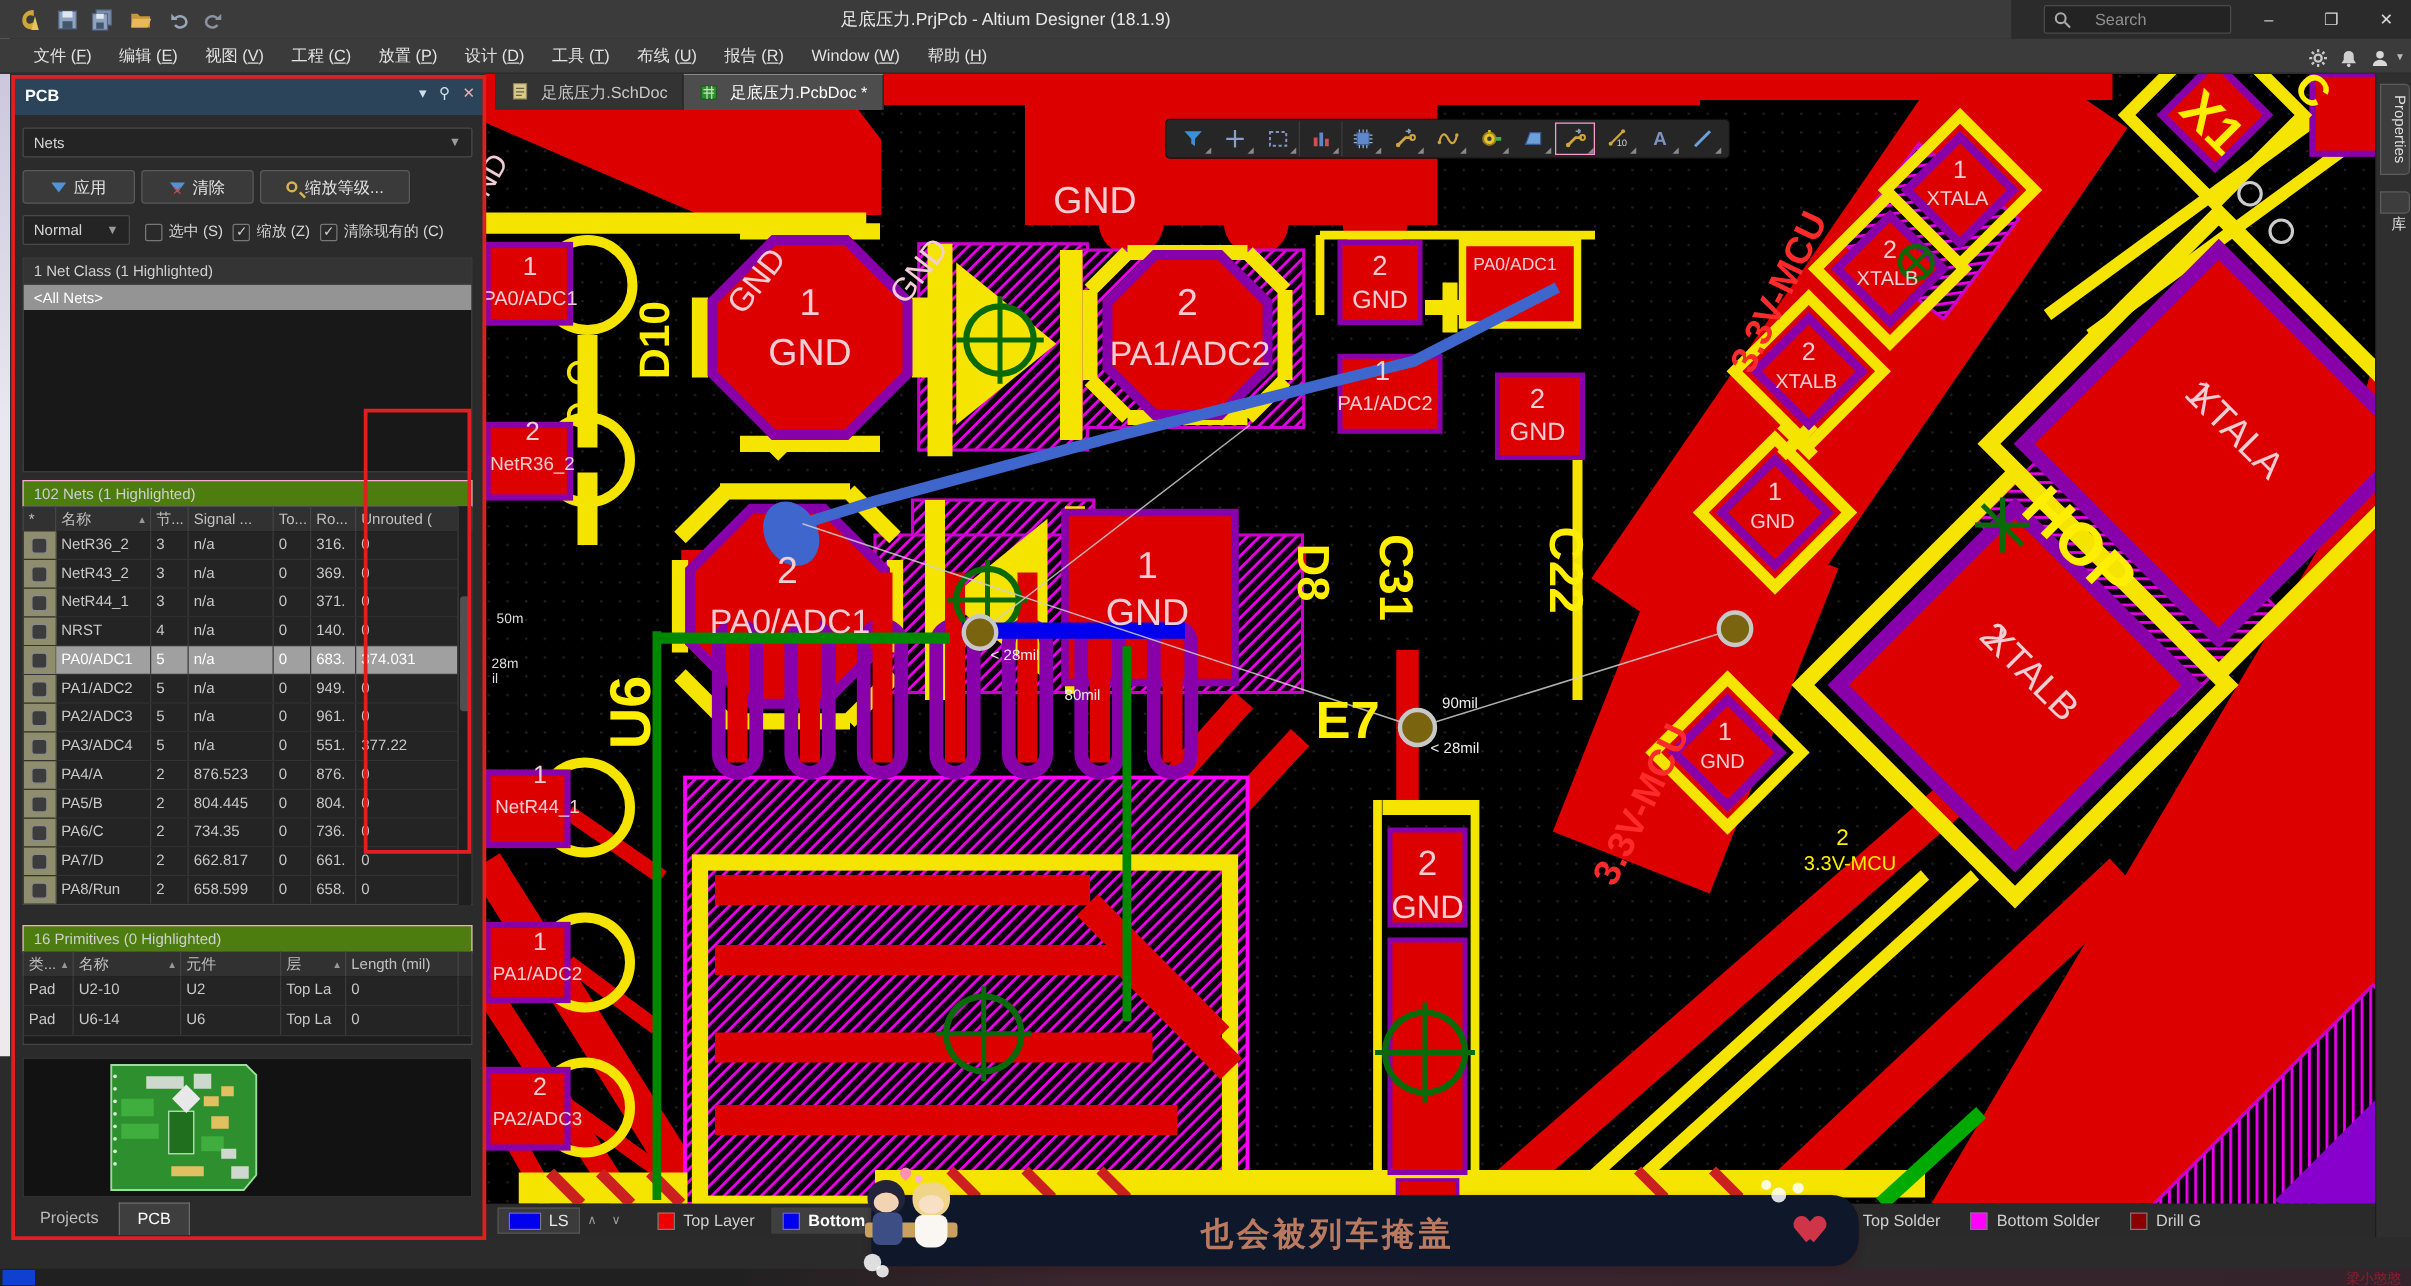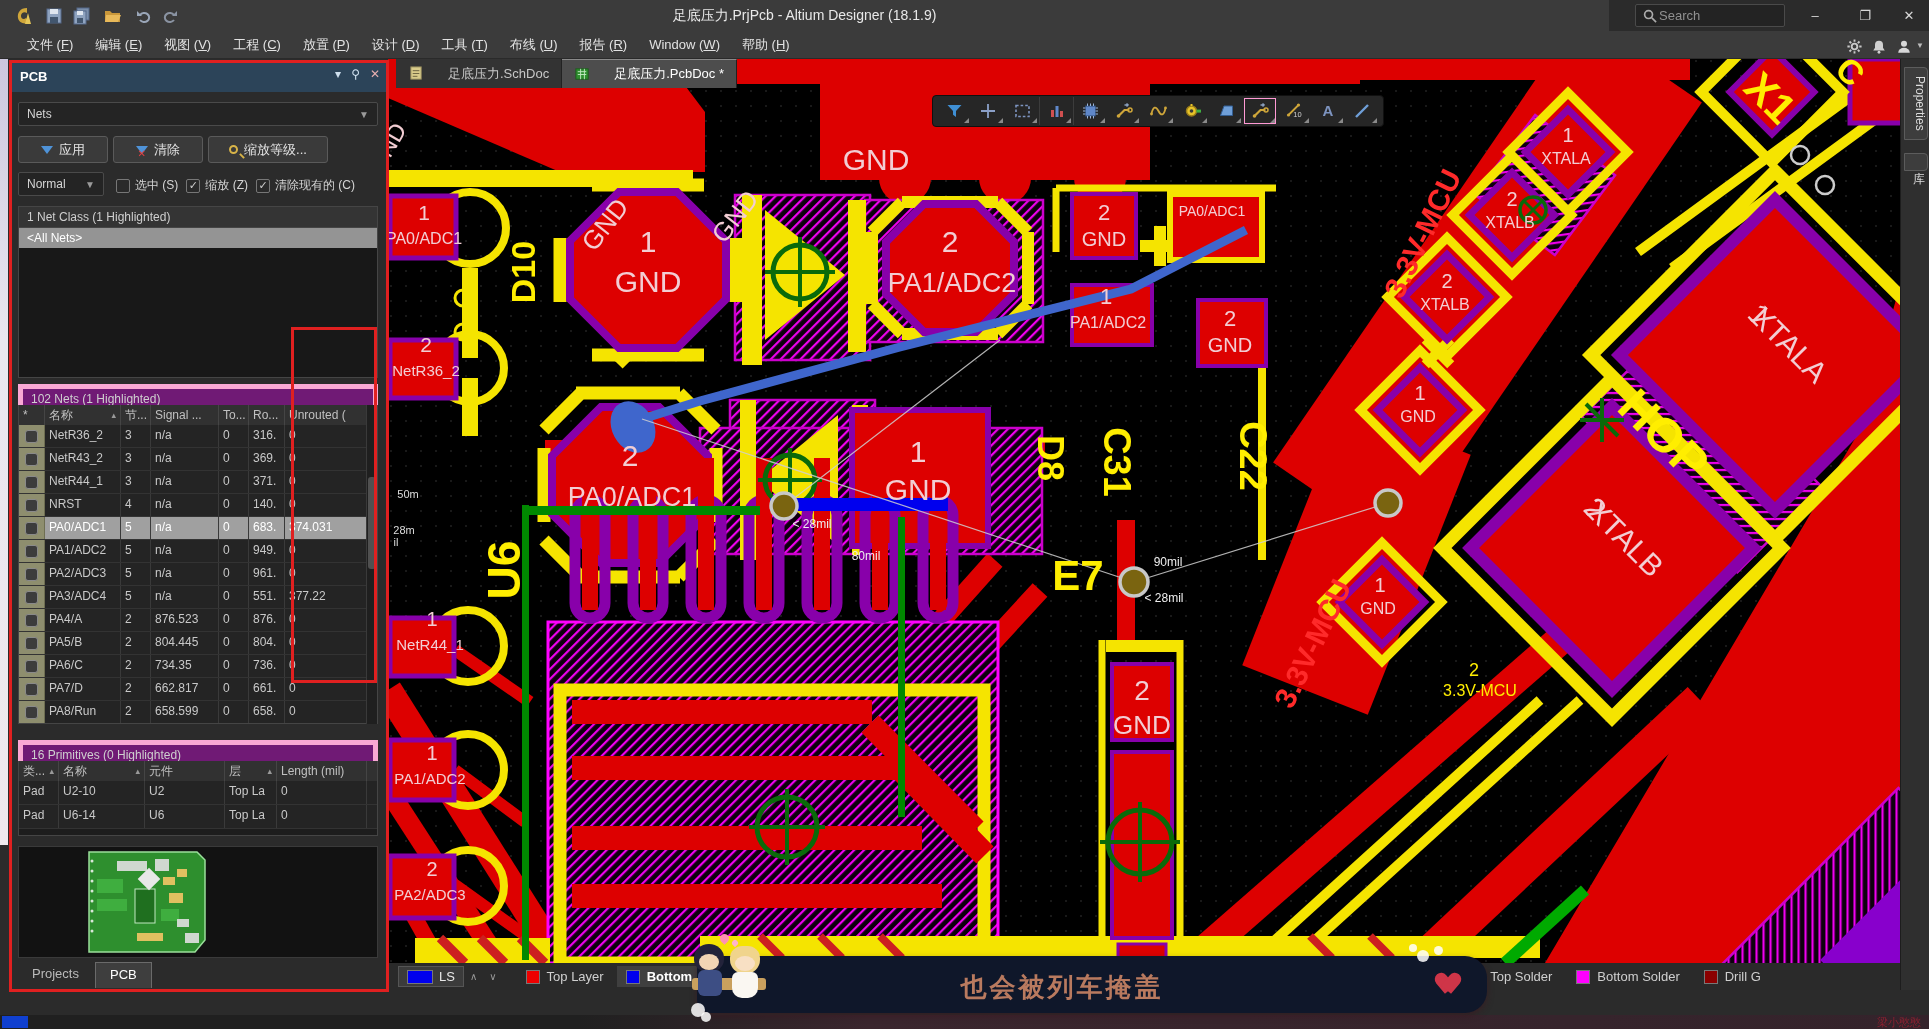--- a/index.html
+++ b/index.html
@@ -3,21 +3,21 @@
 <meta charset="utf-8">
 <style>
   html,body{margin:0;padding:0;background:#111;}
   *{box-sizing:border-box;font-family:"Liberation Sans","DejaVu Sans",sans-serif;}
   .app{position:relative;width:1929px;height:1029px;background:#2b2b2b;overflow:hidden;color:#ccc;}
   
   .titlebar{position:absolute;left:0;top:0;width:1609px;height:31px;background:#3b3b3b;z-index:4;}
   .apptitle{position:absolute;left:0;right:0;top:7px;text-align:center;font-size:14px;color:#e8e8e8;}
   .tbtn{position:absolute;top:5px;width:24px;height:22px;display:flex;align-items:center;justify-content:center;}
   .winbtn{position:absolute;top:0;width:40px;height:31px;color:#d8d8d8;font-size:13px;display:flex;align-items:center;justify-content:center;}
-  .searchbox{position:absolute;left:1635px;top:4px;width:150px;height:23px;background:#232323;border:1px solid #4a4a4a;border-radius:2px;display:flex;align-items:center;gap:2px;padding:0 6px;color:#909090;font-size:13px;}
+  .searchbox{position:absolute;left:1635px;top:4px;width:150px;height:23px;background:#232323;border:1px solid #4a4a4a;border-radius:2px;display:flex;align-items:center;gap:19px;padding:0 6px;color:#909090;font-size:13px;}
   .menubar{position:absolute;left:0;top:31px;width:1929px;height:28px;background:#3b3b3b;z-index:4;border-bottom:1px solid #2a2a2a;}
   .menu-item{display:inline-block;padding:5px 11px;font-size:13px;color:#e2e2e2;text-align:right;}
   .menu-item u{text-decoration:underline;}
   .mico{position:absolute;top:4px;width:22px;height:22px;display:flex;align-items:center;justify-content:center;}
   .side-strip{position:absolute;left:0;top:0;width:8px;height:845px;background:linear-gradient(#c6c0da,#e9e7ef 40%,#efe9ee);z-index:3;}
   
   .panel{position:absolute;left:8px;top:59px;width:380px;height:931px;background:#2b2b2b;z-index:3;font-size:12px;}
   .phead{position:absolute;left:2px;top:3px;width:376px;height:30px;background:#2c4459;color:#fff;font-weight:bold;font-size:13px;line-height:30px;padding:0 10px;}
   .phicons{position:absolute;right:8px;top:0;height:30px;display:flex;gap:10px;align-items:center;color:#cfe0ee;font-size:12px;}
   .dd{position:absolute;height:24px;background:#242424;border:1px solid #4a4a4a;color:#d5d5d5;line-height:22px;padding:0 8px;border-radius:2px;}
@@ -26,40 +26,40 @@
   .fun{width:0;height:0;border-left:6px solid transparent;border-right:6px solid transparent;border-top:8px solid #4f93d8;display:inline-block;}
   .funx{position:relative;}
   .funx .x{position:absolute;right:-4px;bottom:-5px;color:#e04040;font-size:10px;font-weight:bold;}
   .mag{width:9px;height:9px;border:2px solid #d8b448;border-radius:50%;display:inline-block;position:relative;}
   .mag:after{content:"";position:absolute;left:8px;top:8px;width:6px;height:2px;background:#d8b448;transform:rotate(45deg);}
   .ckrow{position:absolute;top:115px;left:12px;display:flex;align-items:center;gap:8px;}
   .ckbox{width:14px;height:14px;border:1px solid #777;background:#2a2a2a;border-radius:2px;display:inline-flex;align-items:center;justify-content:center;color:#cfcfcf;font-size:11px;}
   .listbox{position:absolute;left:10px;top:147px;width:360px;height:172px;background:#181818;border:1px solid #454545;}
   .caption{background:#343434;color:#cfcfcf;padding:3px 8px;border-bottom:1px solid #454545;}
   .selrow{background:#949494;color:#fff;padding:3px 8px;}
-  .tblcap{position:absolute;left:10px;width:360px;background:#701a75;color:#cfcfcf;padding:3px 8px;border:5px solid #f9a8d4;}
+  .tblcap{position:absolute;left:10px;width:360px;background:#4d7c0f;color:#cfcfcf;padding:3px 8px;border:1px solid #f9a8d4;}
   .thead{position:absolute;left:10px;width:360px;height:20px;background:#313131;border-left:1px solid #454545;border-right:1px solid #454545;display:flex;color:#c0c0c0;}
   .th{border-right:1px solid #454545;padding:2px 4px;white-space:nowrap;overflow:hidden;display:flex;gap:3px;align-items:center;}
   .tbody{position:absolute;left:10px;width:360px;border:1px solid #454545;border-top:none;background:#1d1d1d;overflow:hidden;}
   .tr{display:flex;height:23px;border-bottom:1px solid #333;background:#242424;}
   .tr.hl{background:#a0a0a0;}
   .tr.hl .td{color:#fff;}
   .td{padding:3px 4px;color:#c9c9c9;white-space:nowrap;overflow:hidden;font-size:12px;}
   .cbcell{background:#8e8e6e;display:flex;align-items:center;justify-content:center;border-right:1px solid #6e6e52;}
   .cbsq{width:13px;height:13px;background:#3c3c3c;border:1px solid #8a8a8a;border-radius:3px;}
   .vscroll{position:absolute;left:358px;width:11px;background:#1f1f1f;border-left:1px solid #3a3a3a;}
   .vthumb{position:absolute;left:1px;width:8px;background:#505050;border-radius:3px;}
   .prevbox{position:absolute;left:10px;top:787px;width:360px;height:112px;background:#121212;border:1px solid #3a3a3a;}
   .ptabs{position:absolute;left:10px;top:903px;height:26px;display:flex;gap:2px;}
   .ptab{padding:4px 14px;font-size:13px;color:#bbb;}
   .ptab.on{background:#3e3e3e;border:1px solid #6a6a6a;border-bottom:none;color:#fff;}
   
   .canvas{position:absolute;left:388px;top:59px;width:1512px;height:904px;background:#000;z-index:1;}
   .doctabs{position:absolute;left:396px;top:59px;z-index:3;display:flex;}
-  .dtab{height:29px;display:flex;align-items:center;gap:23px;padding:0 12px;background:#333;border-right:1px solid #222;color:#c8c8c8;font-size:13px;}
+  .dtab{height:29px;display:flex;align-items:center;gap:8px;padding:0 12px;background:#333;border-right:1px solid #222;color:#c8c8c8;font-size:13px;}
   .dtab.on{background:#4d4d4d;color:#fff;border-top:1px solid #8a8a8a;}
   .hud{position:absolute;left:398px;top:91px;width:242px;z-index:3;background:linear-gradient(125deg,rgba(16,44,58,.93),rgba(52,82,100,.78));border:1px solid #3d5a6e;padding:3px 7px 4px;}
   .hud .ln{white-space:pre;font-weight:bold;font-size:16px;color:#f4f4ea;line-height:19px;}
   .hud .layer{color:#ffdf00;font-size:21px;font-weight:bold;line-height:24px;}
   .hud .snap{color:#d4dde2;font-size:13px;font-weight:bold;line-height:15px;}
   .ctool{position:absolute;left:932px;top:95px;height:32px;z-index:3;background:#262626;border:1px solid #101010;border-radius:4px;display:flex;align-items:center;padding:0 4px;}
   .slot{position:relative;width:34px;height:28px;display:flex;align-items:center;justify-content:center;}
   .slot:after{content:"";position:absolute;right:2px;bottom:2px;border-left:5px solid transparent;border-bottom:5px solid #8a8a8a;}
   .slot.on{outline:1px solid #ff9ad5;outline-offset:-2px;}
   .slot.sep{border-left:1px solid #3c3c3c;}

